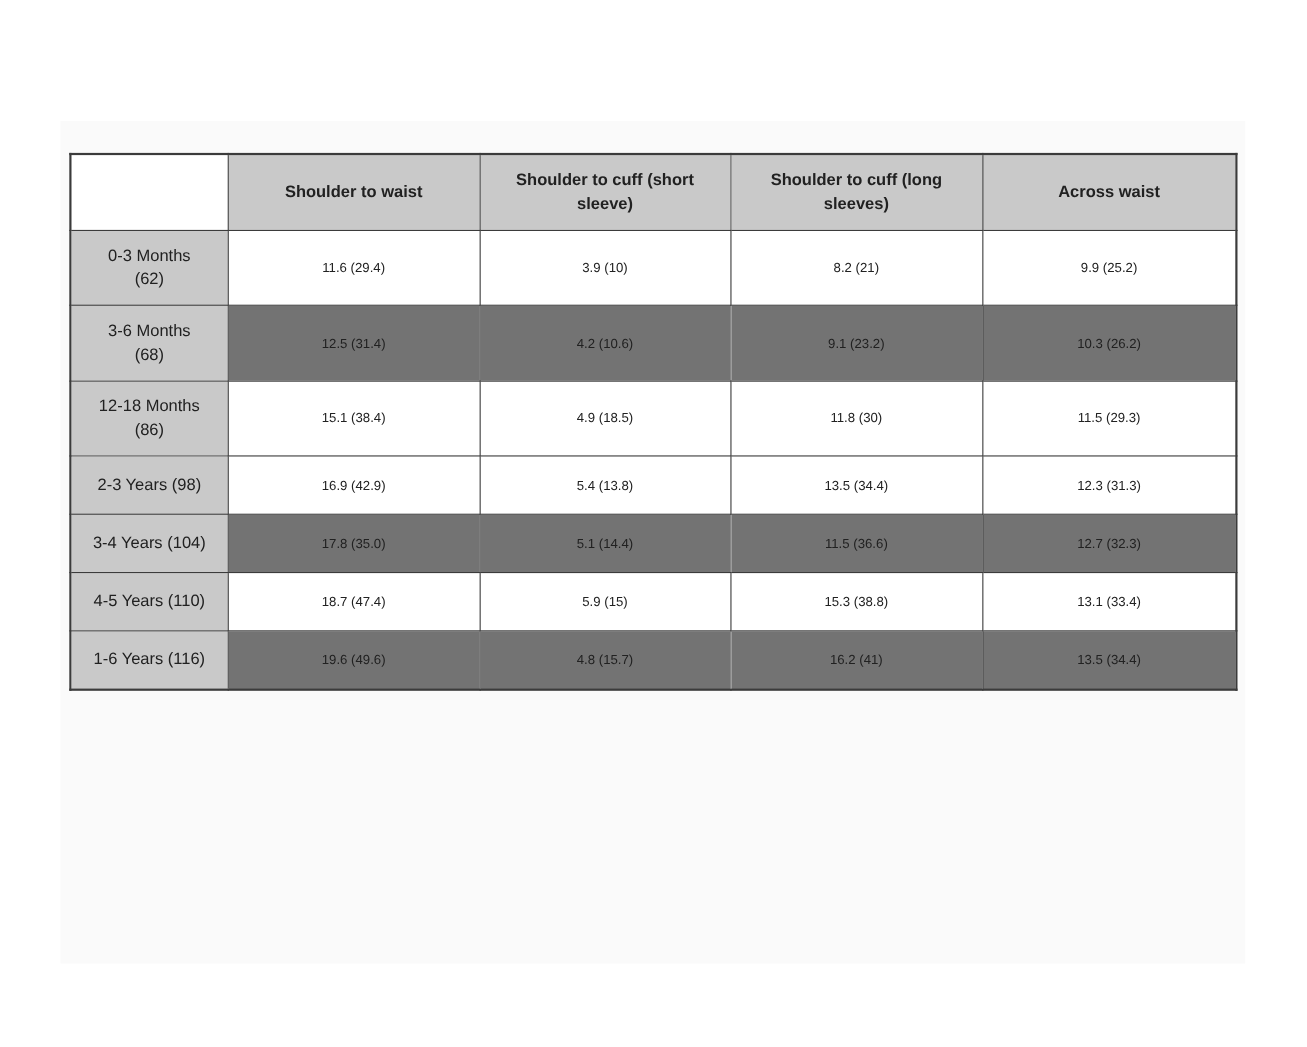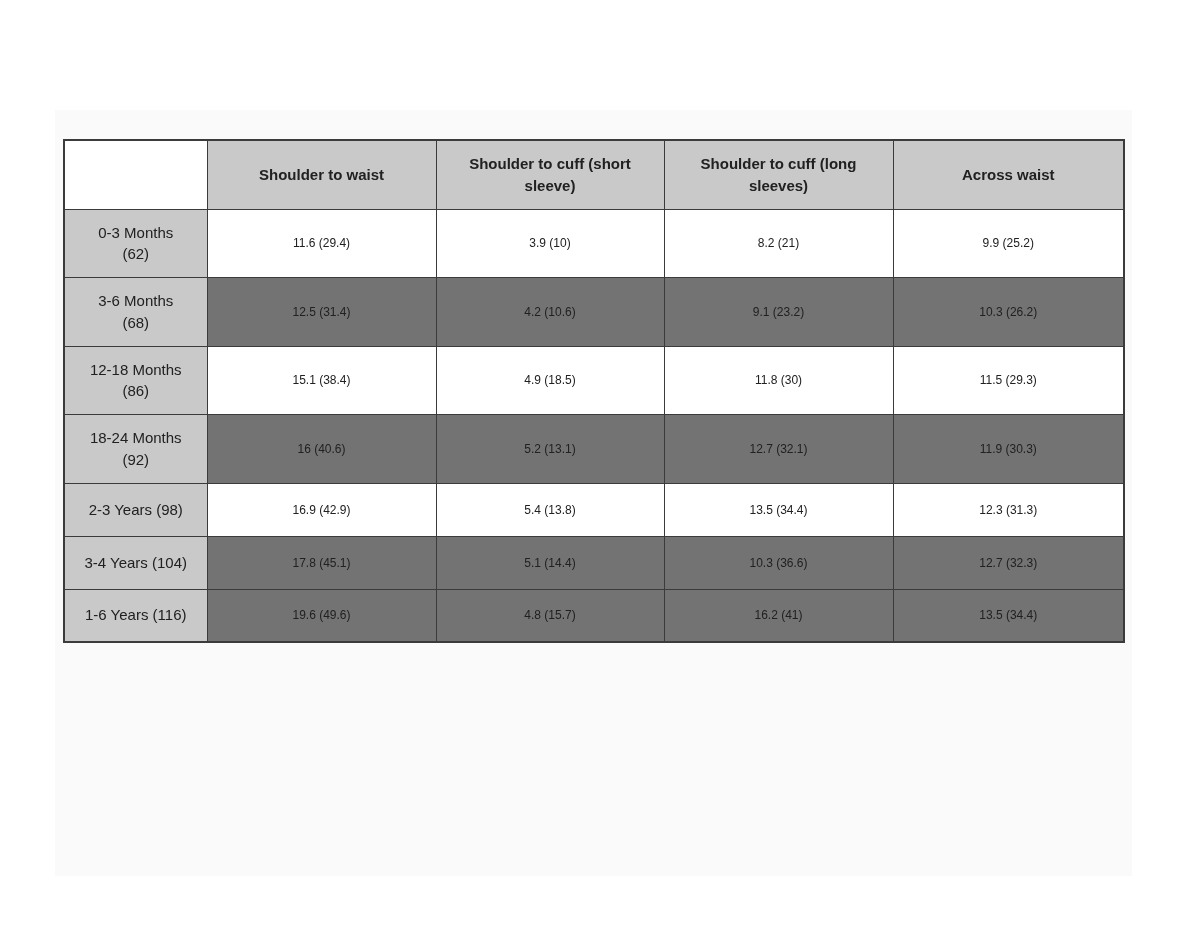--- a/index.html
+++ b/index.html
@@ -108,41 +108,40 @@
           <td>10.3 (26.2)</td>
         </tr>
         <tr class="row-white">
           <th class="row-label">12-18 Months
 (86)</th>
           <td>15.1 (38.4)</td>
           <td>4.9 (18.5)</td>
           <td>11.8 (30)</td>
           <td>11.5 (29.3)</td>
         </tr>
-        <tr class="row-pink">
-          <th class="row-label">18-24 Months
-(92)</th>
-          <td>16 (40.6)</td>
-          <td>5.2 (13.1)</td>
-          <td>12.7 (32.1)</td>
-          <td>11.9 (30.3)</td>
-        </tr>
         <tr class="row-white">
           <th class="row-label">2-3 Years (98)</th>
           <td>16.9 (42.9)</td>
           <td>5.4 (13.8)</td>
           <td>13.5 (34.4)</td>
           <td>12.3 (31.3)</td>
         </tr>
         <tr class="row-pink">
           <th class="row-label">3-4 Years (104)</th>
-          <td>17.8 (45.1)</td>
+          <td>17.8 (35.0)</td>
           <td>5.1 (14.4)</td>
-          <td>10.3 (36.6)</td>
+          <td>11.5 (36.6)</td>
           <td>12.7 (32.3)</td>
+        </tr>
+        <tr class="row-white">
+          <th class="row-label">4-5 Years (110)</th>
+          <td>18.7 (47.4)</td>
+          <td>5.9 (15)</td>
+          <td>15.3 (38.8)</td>
+          <td>13.1 (33.4)</td>
         </tr>
         <tr class="row-pink">
           <th class="row-label">1-6 Years (116)</th>
           <td>19.6 (49.6)</td>
           <td>4.8 (15.7)</td>
           <td>16.2 (41)</td>
           <td>13.5 (34.4)</td>
         </tr>
       </tbody>
   </table>

